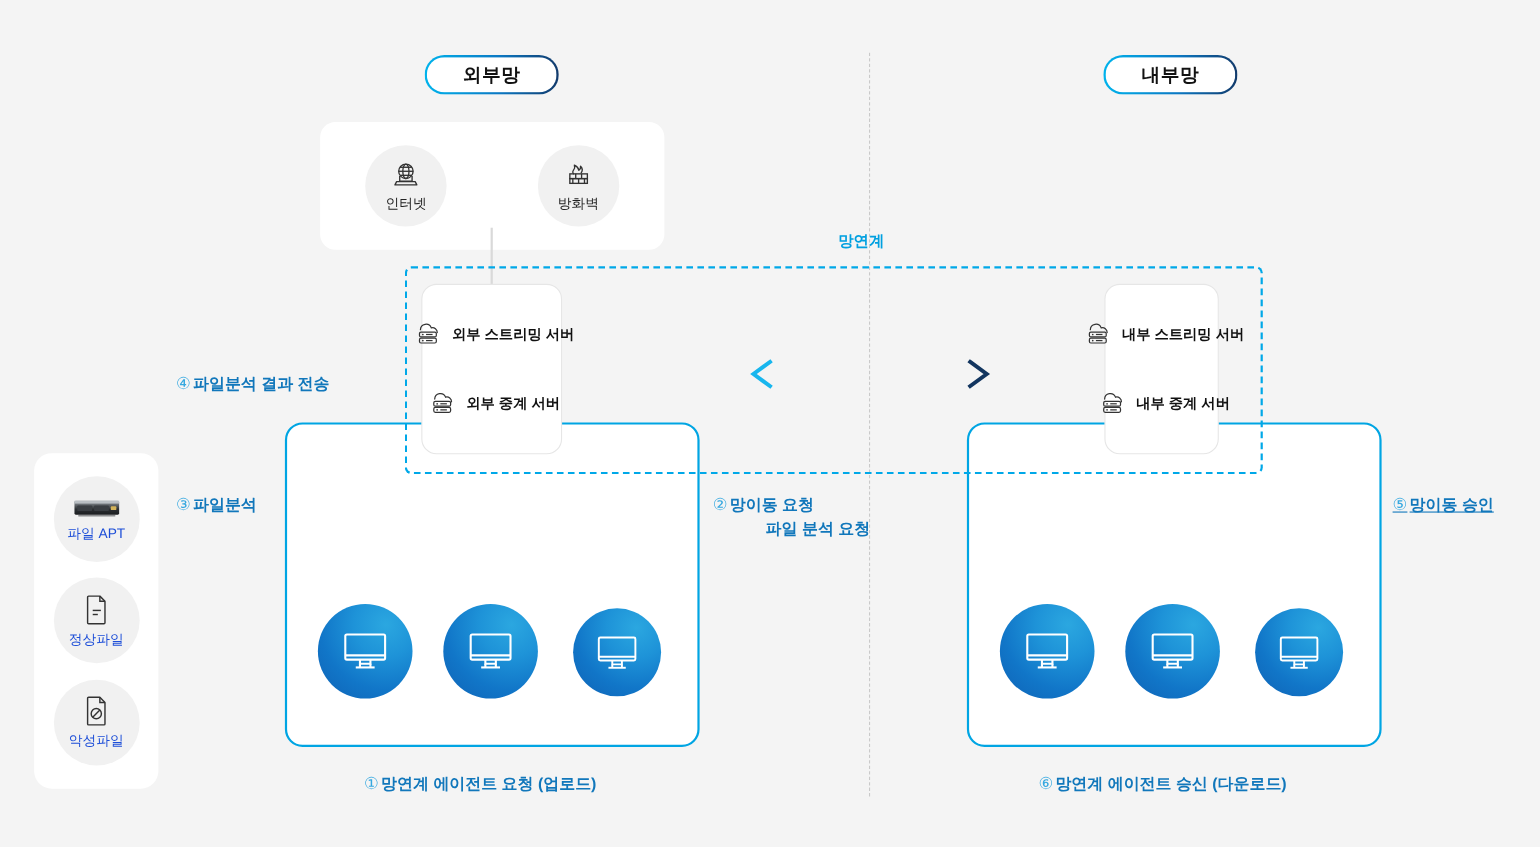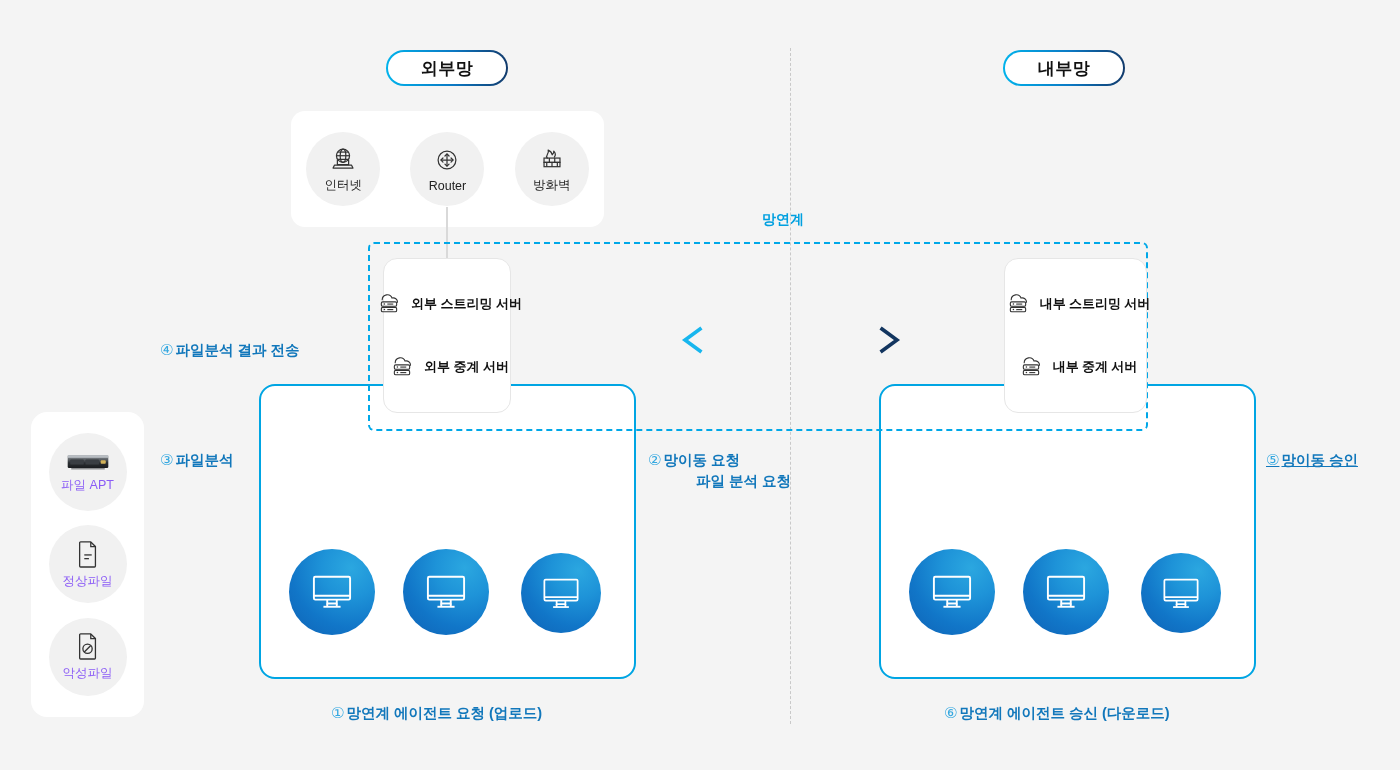--- a/index.html
+++ b/index.html
@@ -85,21 +85,21 @@
     border-radius: 50%;
     background: #f1f1f1;
     display: flex;
     flex-direction: column;
     align-items: center;
     justify-content: center;
     gap: 4px;
   }
   .file-item .lbl {
     font-size: 12.5px;
-    color: #8b5cf6;
+    color: #1d4ed8;
   }
 
   
   .server-card {
     background: #ffffff;
     border: 1px solid #e6e6e6;
     border-radius: 14px;
     display: flex;
     flex-direction: column;
     align-items: center;
@@ -231,33 +231,20 @@
           <line x1="9" y1="12.5" x2="23" y2="12.5"></line>
           <line x1="10.2" y1="8.6" x2="21.8" y2="8.6"></line>
           <line x1="10.2" y1="16.4" x2="21.8" y2="16.4"></line>
           <path d="M10 17 v5 h12 v-5"></path>
           <path d="M7 22.5 h18 l1.6 3.2 H5.4 Z" stroke-linejoin="round"></path>
         </svg>
       </span>
       <span class="lbl">인터넷</span>
     </div>
 
-    <div class="device">
-      <span>
-        <svg width="30" height="30" viewBox="0 0 32 32" fill="none" stroke="#333" stroke-width="1.3">
-          <circle cx="16" cy="15" r="9.5"></circle>
-          <path d="M16 8.5 v13 M9.5 15 h13"></path>
-          <path d="M13.8 10.7 L16 8.5 L18.2 10.7" stroke-linecap="round"></path>
-          <path d="M13.8 19.3 L16 21.5 L18.2 19.3" stroke-linecap="round"></path>
-          <path d="M11.7 12.8 L9.5 15 L11.7 17.2" stroke-linecap="round"></path>
-          <path d="M20.3 12.8 L22.5 15 L20.3 17.2" stroke-linecap="round"></path>
-        </svg>
-      </span>
-      <span class="lbl">Router</span>
-    </div>
 
     <div class="device">
       <span>
         <svg width="30" height="30" viewBox="0 0 32 32" fill="none" stroke="#333" stroke-width="1.3">
           <path d="M18.5 14 c1.6-2.1 1.1-4.6-.6-6.4 .3 2-.6 3.2-1.6 3.9 -.6-2.6-2.2-4-4.4-5 .9 2.3 .2 3.6-1 5.1 -1.1 1.4-.6 2.6 .1 3.4" stroke-linejoin="round" stroke-linecap="round"></path>
           <rect x="7.5" y="15" width="17" height="4.6"></rect>
           <rect x="7.5" y="19.6" width="17" height="4.6"></rect>
           <line x1="13.2" y1="15" x2="13.2" y2="19.6"></line>
           <line x1="18.9" y1="15" x2="18.9" y2="19.6"></line>
           <line x1="10.4" y1="19.6" x2="10.4" y2="24.2"></line>
@@ -314,21 +301,21 @@
           <circle cx="14.6" cy="16.1" r=".9" fill="#333" stroke="none"></circle>
           <circle cx="14.6" cy="22.6" r=".9" fill="#333" stroke="none"></circle>
           <line x1="18" y1="16.1" x2="25" y2="16.1"></line>
           <line x1="18" y1="22.6" x2="25" y2="22.6"></line>
         </svg>
       </span>
       <span class="lbl">외부 중계 서버</span>
     </div>
   </div>
 
-  <div class="abs server-card" style="left:1004px; top:258px; width:143px; height:155px;font-family:Liberation Serif, serif;">
+  <div class="abs server-card" style="left:1004px; top:258px; width:104px; height:155px;">
     <div class="server-item">
       <span>
         <svg width="34" height="28" viewBox="0 0 40 32" fill="none" stroke="#333" stroke-width="1.3">
           <path d="M12 11 a6 6 0 0 1 11.6-2 A5 5 0 0 1 30 14" stroke-linecap="round"></path>
           <rect x="11" y="13.5" width="18" height="5.2" rx="1.6"></rect>
           <rect x="11" y="20" width="18" height="5.2" rx="1.6"></rect>
           <circle cx="14.6" cy="16.1" r=".9" fill="#333" stroke="none"></circle>
           <circle cx="14.6" cy="22.6" r=".9" fill="#333" stroke="none"></circle>
           <line x1="18" y1="16.1" x2="25" y2="16.1"></line>
           <line x1="18" y1="22.6" x2="25" y2="22.6"></line>

